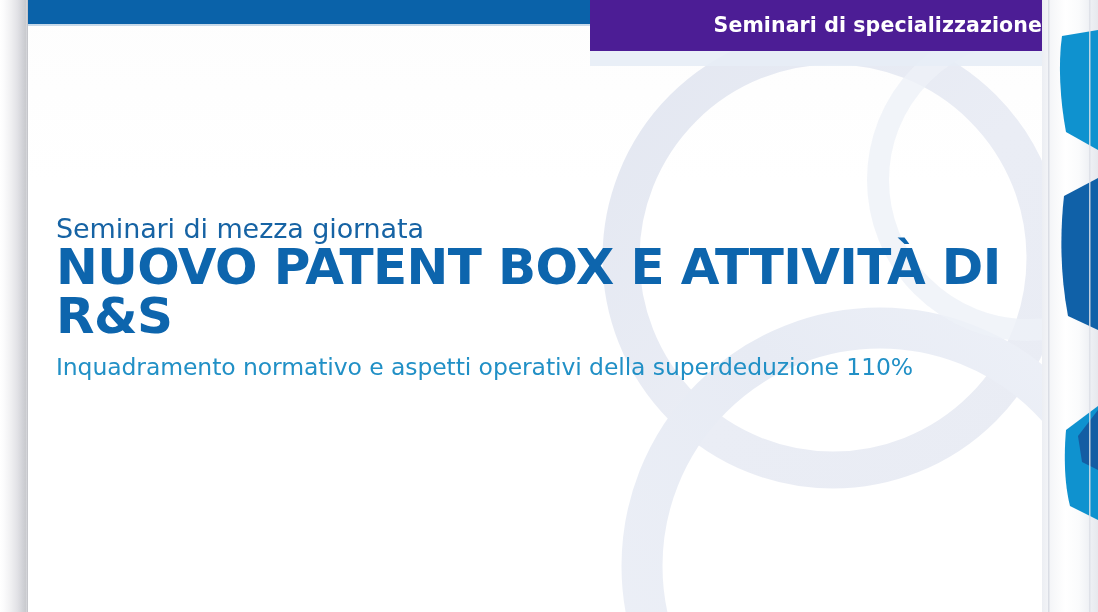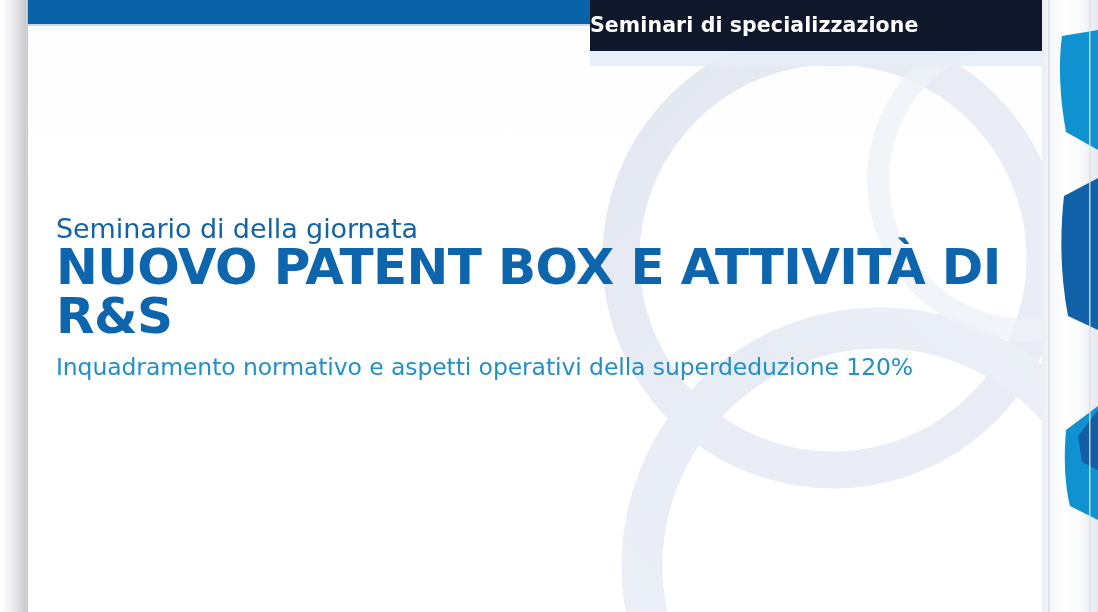--- a/index.html
+++ b/index.html
@@ -147,28 +147,28 @@
           <circle cx="1000" cy="180" r="150" fill="none" stroke="#eef1f7" stroke-width="22" opacity=".8"></circle>
         </g>
       </svg>
     </div>
 
     <div style="position:absolute;left:0;top:0;width:1042px;height:24px;background:#0a62a9;"></div>
     <div style="position:absolute;left:0;top:24px;width:1013px;height:2px;background:#92b5d6;opacity:.5;"></div>
 
     <div style="position:absolute;left:562px;top:51px;width:452px;height:15px;background:#e7edf6;opacity:.9;"></div>
 
-    <div style="position:absolute;left:562px;top:0;width:452px;height:51px;background:#0f172a;display:flex;align-items:center;justify-content:flex-start;">
+    <div style="position:absolute;left:562px;top:0;width:452px;height:51px;background:#4c1d95;display:flex;align-items:center;justify-content:flex-end;">
       <span class="kicker-label">Seminari di specializzazione</span>
     </div>
 
     <div style="position:absolute;left:28px;top:214px;width:1012px;">
-      <div class="eyebrow">Seminario di della giornata</div>
+      <div class="eyebrow">Seminari di mezza giornata</div>
       <div class="headline">NUOVO PATENT BOX E ATTIVITÀ DI R&amp;S</div>
-      <div class="subhead">Inquadramento normativo e aspetti operativi della superdeduzione 120%</div>
+      <div class="subhead">Inquadramento normativo e aspetti operativi della superdeduzione 110%</div>
     </div>
 
     <div class="right-strip">
       <div class="right-strip-bg"></div>
       <svg width="56" height="612" viewBox="0 0 56 612" xmlns="http://www.w3.org/2000/svg" style="position:absolute;inset:0;">
 
         <path d="M 20 36 L 56 30 L 56 150 L 24 132 C 18 100 16 64 20 36 Z" fill="#0f92cf"></path>
 
         <path d="M 22 196 L 56 178 L 56 330 L 26 316 C 18 274 18 232 22 196 Z" fill="#1061a8"></path>
 

